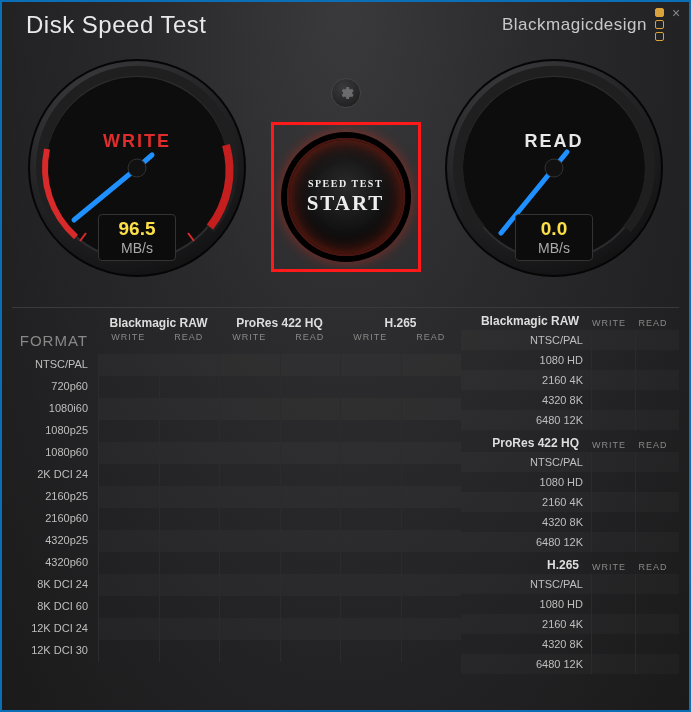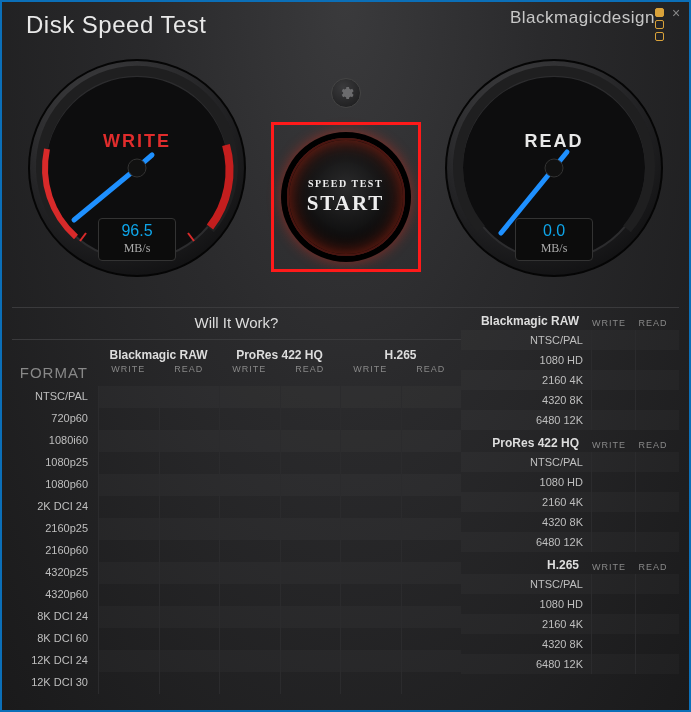--- a/index.html
+++ b/index.html
@@ -34,21 +34,22 @@
     padding: 6px 24px 8px 24px;
   }
   .app-title {
     font-size: 24px;
     font-weight: 300;
     color: #e8e8e8;
     letter-spacing: 0.5px;
   }
   .brand {
     display: flex;
-    gap: 0;
+    align-items: center;
+    gap: 8px;
   }
   .brand-text {
     font-size: 17px;
     font-weight: 300;
     color: #c7c7c7;
     letter-spacing: 0.5px;
   }
   .brand-dots {
     display: grid;
     grid-template-columns: 10px;
@@ -91,30 +92,29 @@
     left: 50%;
     transform: translateX(-50%);
     width: 78px;
     background: #0c0c0c;
     border: 1px solid #333;
     border-radius: 4px;
     padding: 4px 0 4px 0;
     text-align: center;
   }
   .speed-value {
-    font-size: 16px;
-    font-weight: 400;
-    color: #0ea5e9;
+    font-size: 19px;
+    font-weight: 700;
+    color: #fde047;
     line-height: 1;
   }
   .speed-unit {
-    font-size: 12px;
+    font-size: 14px;
     color: #aaa;
     margin-top: 2px;
-    font-family: Liberation Serif, serif;
   }
 
   .center-col {
     width: 150px;
     display: flex;
     flex-direction: column;
     align-items: center;
     gap: 14px;
   }
   .gear-btn {
@@ -338,21 +338,20 @@
         <div class="speed-value">0.0</div>
         <div class="speed-unit">MB/s</div>
       </div>
     </div>
 
   </div>
 
   <div class="tables">
 
     <div class="panel-left">
-      <div class="panel-title">Will It Work?</div>
       <div class="panel-body">
         <div class="ltbl" id="ltbl">
 
           <div></div>
           <div class="codec-head">Blackmagic RAW</div>
           <div class="codec-head">ProRes 422 HQ</div>
           <div class="codec-head">H.265</div>
 
           <div class="format-head">FORMAT</div>
           <div class="subhead">

